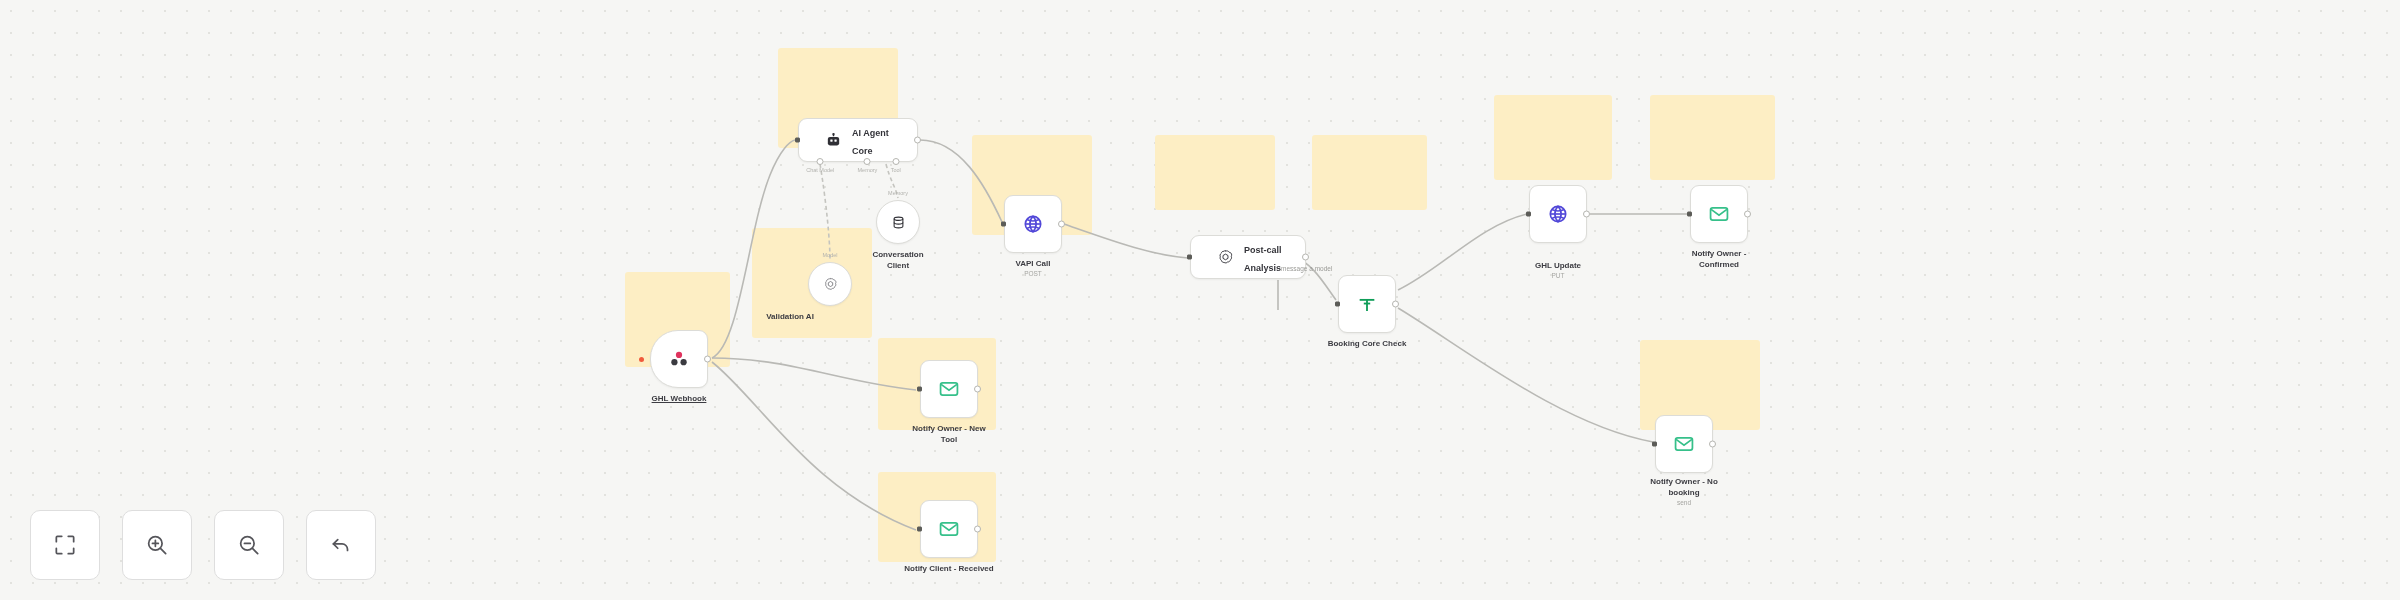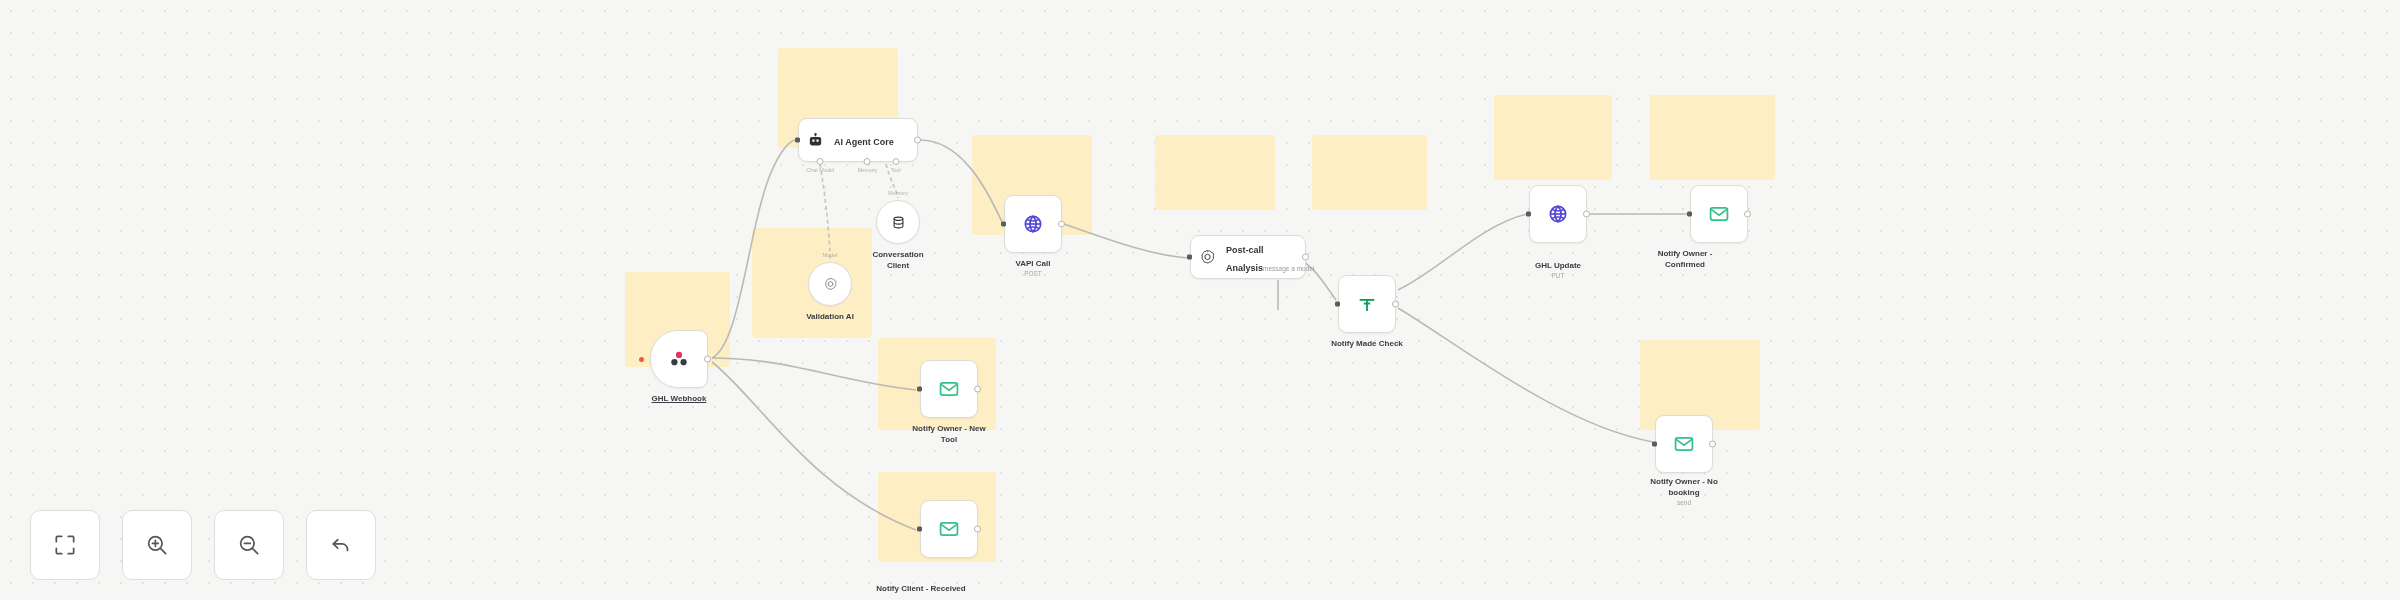--- a/index.html
+++ b/index.html
@@ -30,21 +30,21 @@
   
   .node {
     position: absolute;
     background: #ffffff;
     border: 1px solid #dcdcd8;
     border-radius: 9px;
     display: flex; align-items: center;
     box-shadow: 0 1px 2px rgba(0,0,0,.05);
   }
   .node.square { width: 58px; height: 58px; justify-content: center; }
-  .node.wide   { padding: 0 8px; }
+  .node.wide   { padding: 0 26px; }
   .node.trigger {
     width: 58px; height: 58px; justify-content: center;
     border-radius: 9px 9px 9px 9px;
     border-top-left-radius: 28px; border-bottom-left-radius: 28px;
   }
   .node.round {
     width: 44px; height: 44px; border-radius: 50%;
     justify-content: center; border: 1px solid #dcdcd8;
   }
   .node .ico { display: flex; align-items: center; justify-content: center; }
@@ -195,21 +195,21 @@
 Client</div>
       <div class="subport-label" style="position: absolute; left: 878px; top: 190px; width: 40px; text-align: center;">Memory</div>
       <div class="node round" style="left: 808px; top: 262px;">
         <span class="ico">
           <svg width="15" height="15" viewBox="0 0 24 24" fill="none" stroke="#6e6e72" stroke-width="1.3">
             <path d="M12 3.2c1.9-1.1 4.2-.4 5.2 1.4 1.9.1 3.5 1.7 3.5 3.7 0 .7-.2 1.4-.6 2 .9 1.7.4 3.9-1.2 5-.3 1.9-2 3.2-3.9 3-1.2 1.5-3.4 1.8-5 .7-1.9.1-3.6-1.2-3.9-3.1-1.6-1-2.2-3.1-1.4-4.8-.9-1.7-.4-3.8 1.2-4.9.3-1.9 2-3.2 3.9-3 .6-.5 1.4-.9 2.2-1z"></path>
             <path d="M8.5 9.2l3.5-2 3.5 2v4l-3.5 2-3.5-2z"></path>
           </svg>
         </span>
       </div>
-      <div class="caption" style="left: 760px; top: 312px; width: 140px;">Validation AI</div>
+      <div class="caption" style="left: 720px; top: 312px; width: 140px;">Validation AI</div>
       <div class="subport-label" style="position: absolute; left: 810px; top: 252px; width: 40px; text-align: center;">Model</div>
       <div class="node square" style="left: 1004px; top: 195px;">
         <span class="ico">
           <svg width="22" height="22" viewBox="0 0 24 24" fill="none" stroke="#5248d8" stroke-width="1.8">
             <circle cx="12" cy="12" r="8.4"></circle>
             <path d="M3.6 12h16.8"></path>
             <path d="M12 3.6c2.3 2.4 3.4 5.3 3.4 8.4s-1.1 6-3.4 8.4c-2.3-2.4-3.4-5.3-3.4-8.4s1.1-6 3.4-8.4z"></path>
             <path d="M5.2 7.2c2 1 4.3 1.5 6.8 1.5s4.8-.5 6.8-1.5"></path>
             <path d="M5.2 16.8c2-1 4.3-1.5 6.8-1.5s4.8.5 6.8 1.5"></path>
           </svg>
@@ -234,21 +234,21 @@
         <span class="ico">
           <svg width="22" height="22" viewBox="0 0 24 24" fill="none" stroke="#0f9d58" stroke-width="2">
             <path d="M4 7.5h16"></path>
             <path d="M12 7.5v12"></path>
             <path d="M8.5 11.5h7"></path>
           </svg>
         </span>
         <span class="port in sq"></span>
         <span class="port out"></span>
       </div>
-      <div class="caption" style="left: 1297px; top: 339px; width: 140px;">Notify Made Check</div>
+      <div class="caption" style="left: 1297px; top: 339px; width: 140px;">Booking Core Check</div>
       <div class="node square" style="left: 1529px; top: 185px;">
         <span class="ico">
           <svg width="22" height="22" viewBox="0 0 24 24" fill="none" stroke="#5248d8" stroke-width="1.8">
             <circle cx="12" cy="12" r="8.4"></circle>
             <path d="M3.6 12h16.8"></path>
             <path d="M12 3.6c2.3 2.4 3.4 5.3 3.4 8.4s-1.1 6-3.4 8.4c-2.3-2.4-3.4-5.3-3.4-8.4s1.1-6 3.4-8.4z"></path>
             <path d="M5.2 7.2c2 1 4.3 1.5 6.8 1.5s4.8-.5 6.8-1.5"></path>
             <path d="M5.2 16.8c2-1 4.3-1.5 6.8-1.5s4.8.5 6.8 1.5"></path>
           </svg>
         </span>
@@ -259,21 +259,21 @@
       <div class="node square" style="left: 1690px; top: 185px;">
         <span class="ico">
           <svg width="22" height="22" viewBox="0 0 24 24" fill="none" stroke="#36c08a" stroke-width="1.9">
             <rect x="2.8" y="5.4" width="18.4" height="13.2" rx="2.2"></rect>
             <path d="M3.4 7l8.6 6.2L20.6 7"></path>
           </svg>
         </span>
         <span class="port in sq"></span>
         <span class="port out"></span>
       </div>
-      <div class="caption" style="left: 1615px; top: 249px; width: 140px;">Notify Owner -
+      <div class="caption" style="left: 1649px; top: 249px; width: 140px;">Notify Owner -
 Confirmed</div>
       <div class="node square" style="left: 920px; top: 360px;">
         <span class="ico">
           <svg width="22" height="22" viewBox="0 0 24 24" fill="none" stroke="#36c08a" stroke-width="1.9">
             <rect x="2.8" y="5.4" width="18.4" height="13.2" rx="2.2"></rect>
             <path d="M3.4 7l8.6 6.2L20.6 7"></path>
           </svg>
         </span>
         <span class="port in sq"></span>
         <span class="port out"></span>
@@ -283,21 +283,21 @@
       <div class="node square" style="left: 920px; top: 500px;">
         <span class="ico">
           <svg width="22" height="22" viewBox="0 0 24 24" fill="none" stroke="#36c08a" stroke-width="1.9">
             <rect x="2.8" y="5.4" width="18.4" height="13.2" rx="2.2"></rect>
             <path d="M3.4 7l8.6 6.2L20.6 7"></path>
           </svg>
         </span>
         <span class="port in sq"></span>
         <span class="port out"></span>
       </div>
-      <div class="caption" style="left: 851px; top: 564px; width: 140px; margin-top: 20px;">Notify Client - Received</div>
+      <div class="caption" style="left: 879px; top: 564px; width: 140px;">Notify Client - Received</div>
       <div class="node square" style="left: 1655px; top: 415px;">
         <span class="ico">
           <svg width="22" height="22" viewBox="0 0 24 24" fill="none" stroke="#36c08a" stroke-width="1.9">
             <rect x="2.8" y="5.4" width="18.4" height="13.2" rx="2.2"></rect>
             <path d="M3.4 7l8.6 6.2L20.6 7"></path>
           </svg>
         </span>
         <span class="port in sq"></span>
         <span class="port out"></span>
       </div>

